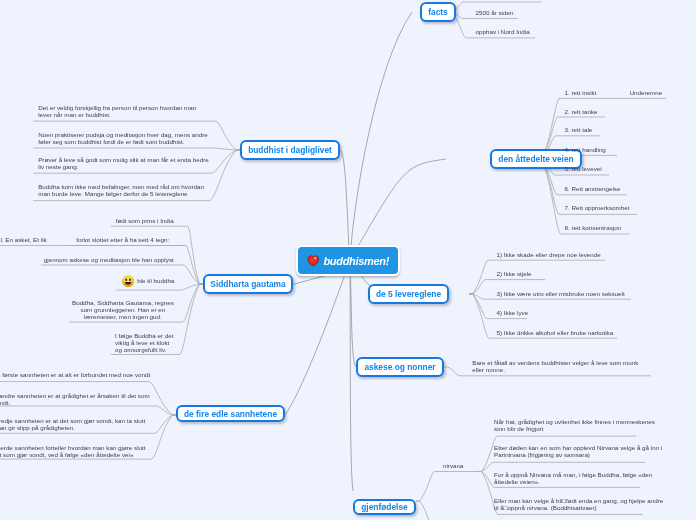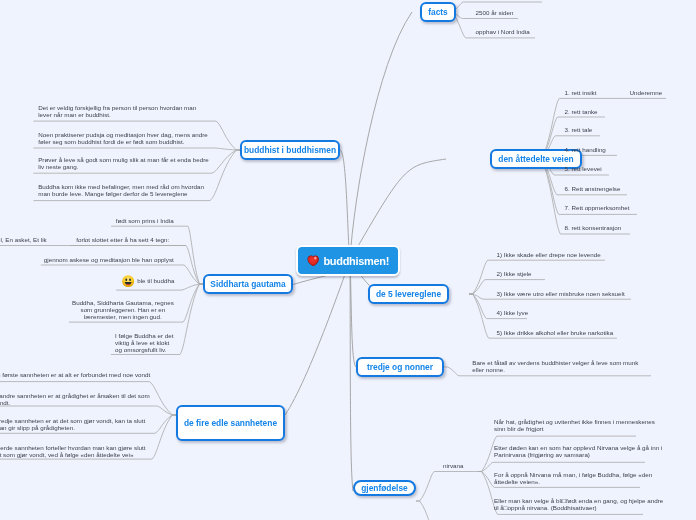--- a/index.html
+++ b/index.html
@@ -91,50 +91,50 @@
         <path d="M203 284L199.4 284C190.216 296.573 187.592 317.909 183 322.1L68.9 322.1" class="leafline"></path>
         <path d="M203 284L199.4 284C188.536 307.265 185.43200000000002 346.745 180 354.5L110.8 354.5" class="leafline"></path>
         <path d="M176 415L172.4 415C159.52 403.978 155.84 385.274 149.4 381.6L-12 381.6" class="leafline"></path>
         <path d="M176 415L172.4 415C163.776 412.03 161.312 406.99 157 406L-12 406" class="leafline"></path>
         <path d="M176 415L172.4 415C162.656 421.039 159.872 431.28700000000003 155 433.3L-12 433.3" class="leafline"></path>
         <path d="M176 415L172.4 415C160.976 429.553 157.712 454.249 152 459.1L-12 459.1" class="leafline"></path>
         <path d="M416 501L419.6 501C427.9181898936305 511.56 430.2948155775249 529.48 434.45391052434013 533L560 533" class="leafline"></path>
       </g>
   </svg>
   <div id="nodes">
-      <div class="central" style="left: 296.3px; top: 245.4px; width: 104px; height: 31px;">
+      <div class="central" style="left: 296.3px; top: 245.4px; width: 104px; height: 31px; font-style: italic;">
         <svg class="hrt" viewBox="0 0 36 34">
           <path d="M18 33.2C7.6 26.4 1.2 19.9 1.2 12.2 1.2 6.1 5.8 1.2 11.5 1.2c3.3 0 5.3 1.6 6.5 3.4 1.2-1.8 3.2-3.4 6.5-3.4 5.7 0 10.3 4.9 10.3 11 0 7.7-6.4 14.2-16.8 21z" fill="#8e1512"></path>
           <path d="M18 31.3C8.6 25 2.9 19.1 2.9 12.3 2.9 6.9 6.9 2.8 11.8 2.8c3 0 4.9 1.6 6.2 3.6 1.3-2 3.2-3.6 6.2-3.6 4.9 0 8.9 4.1 8.9 9.5 0 6.8-5.7 12.7-15.1 19z" fill="url(#hg)"></path>
           <ellipse cx="25.2" cy="10.6" rx="5.2" ry="5.9" transform="rotate(-22 25.2 10.6)" fill="url(#hl)"></ellipse>
         </svg>
         <span>buddhismen!</span>
       </div>
       <div class="topic" style="left: 412px; top: 2px; width: 36px; height: 20px; margin-left: 8px;">
         <span>facts</span>
       </div>
       <div class="topic" style="left: 446px; top: 149px; width: 92px; height: 20px; margin-left: 44px;">
         <span>den åttedelte veien</span>
       </div>
       <div class="topic" style="left: 368px; top: 284px; width: 81px; height: 20px;">
         <span>de 5 levereglene</span>
       </div>
       <div class="topic" style="left: 356px; top: 357px; width: 88px; height: 20px;">
-        <span>tredje og nonner</span>
+        <span>askese og nonner</span>
       </div>
-      <div class="topic" style="left: 353px; top: 480px; width: 63px; height: 16px; border-radius: 9px;">
+      <div class="topic" style="left: 353px; top: 499px; width: 63px; height: 16px;">
         <span>gjenfødelse</span>
       </div>
       <div class="topic" style="left: 240px; top: 140px; width: 100px; height: 20px;">
-        <span>buddhist i buddhismen</span>
+        <span>buddhist i dagliglivet</span>
       </div>
       <div class="topic" style="left: 203px; top: 274px; width: 90px; height: 20px; text-align: right;">
         <span>Siddharta gautama</span>
       </div>
-      <div class="topic" style="left: 176px; top: 405px; width: 109px; height: 36px; justify-content: center;">
+      <div class="topic" style="left: 176px; top: 405px; width: 109px; height: 17px; justify-content: center;">
         <span>de fire edle sannhetene</span>
       </div>
       <div class="leaf" style="left: 475.5px; top: 8.6px;">2500 år siden</div>
       <div class="leaf" style="left: 475.5px; top: 28.2px;">opphav i Nord India</div>
       <div class="leaf" style="left: 564.5px; top: 88.6px;">1. rett insikt</div>
       <div class="leaf" style="left: 564.5px; top: 107.8px;">2. rett tanke</div>
       <div class="leaf" style="left: 564.5px; top: 126.4px;">3. rett tale</div>
       <div class="leaf" style="left: 564.5px; top: 145.8px;">4. rett handling</div>
       <div class="leaf" style="left: 564.5px; top: 165.2px;">5. rett levevei</div>
       <div class="leaf" style="left: 564.5px; top: 184.8px;">6. Rett anstrengelse</div>

